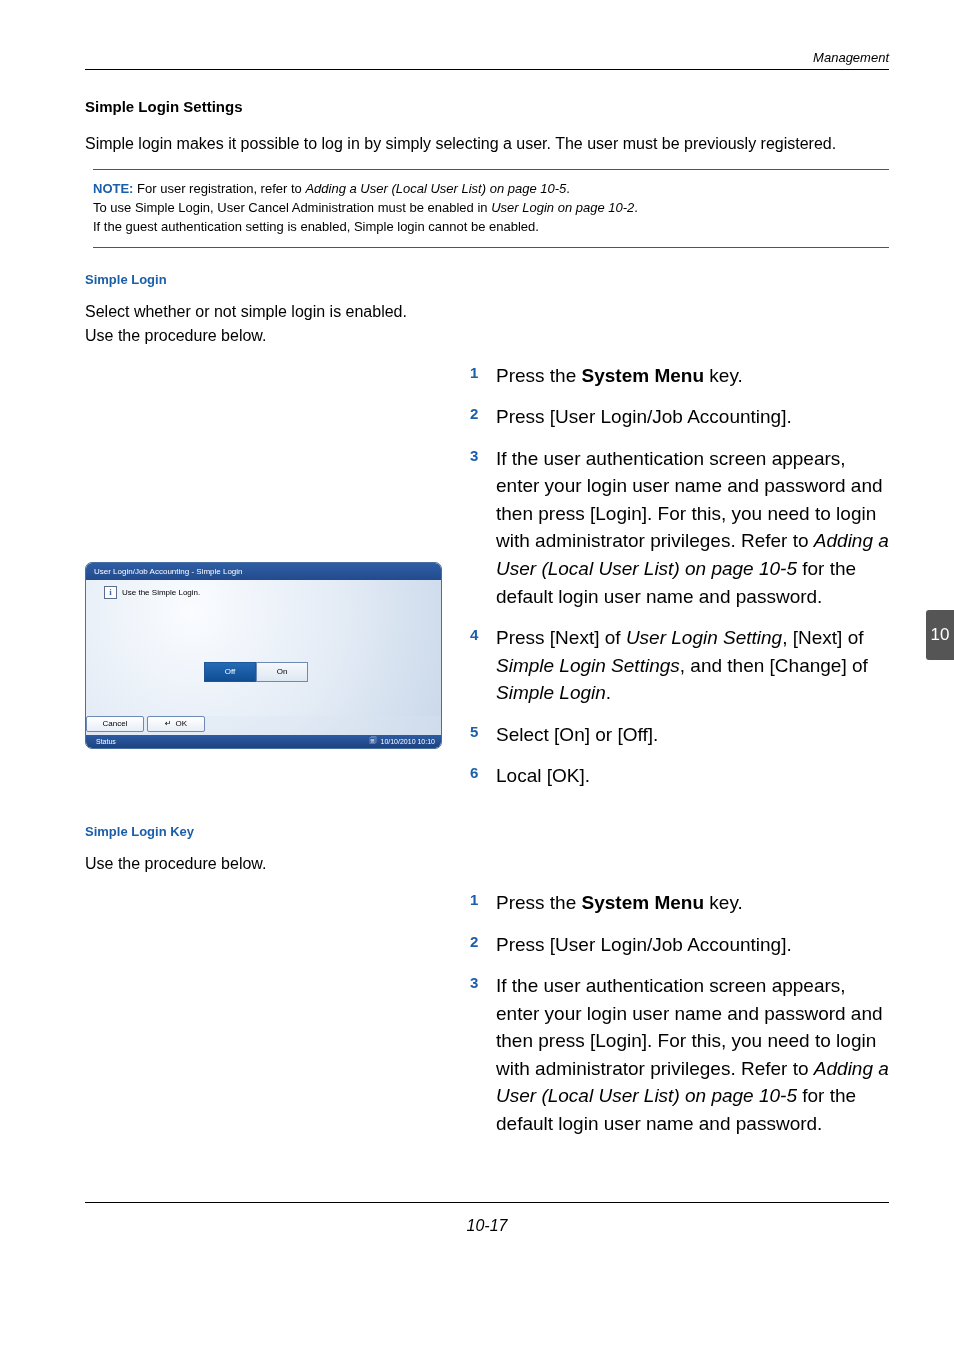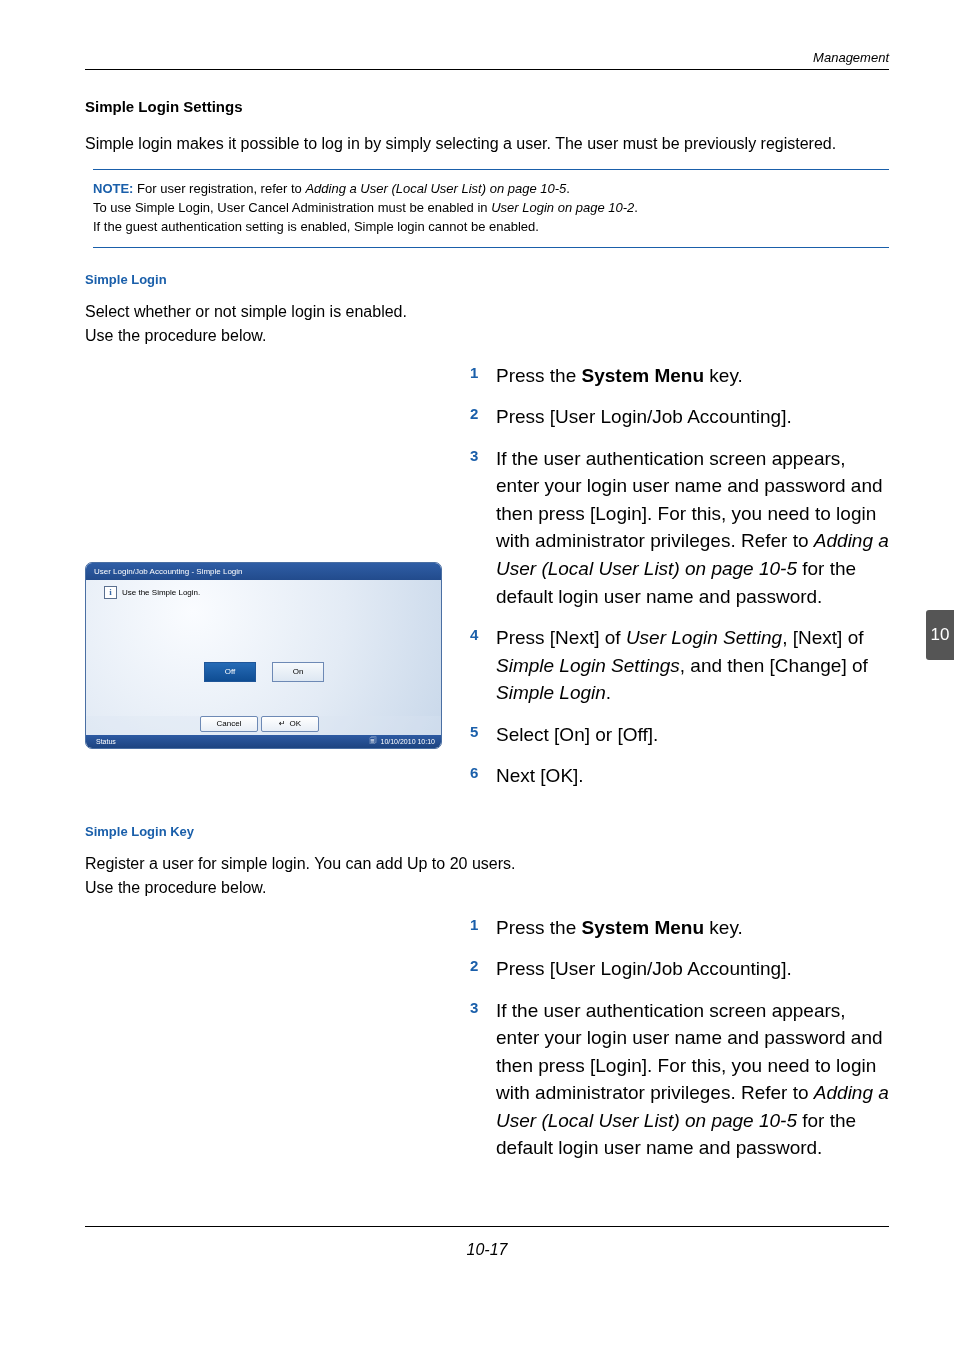--- a/index.html
+++ b/index.html
@@ -122,39 +122,39 @@
     width: 11px; height: 11px;
     border: 1px solid #5a6f8f;
     display: flex; align-items:center; justify-content:center;
     color: #3a6aa7; font-weight:bold; font-family:Georgia,serif;
     font-size:9px;
     background:#fff;
   }
   .toggle-row {
     position: absolute;
     left: 118px; top: 82px;
-    display:flex; gap:16px;
+    display:flex; gap:0;
   }
   .tg-btn {
     width: 50px; height: 18px;
     font-size: 8px;
     display:flex; align-items:center; justify-content:center;
     border: 1px solid #6d89b5;
     background: linear-gradient(#f6f9fc,#dde7f2);
   }
   .tg-btn.selected {
     background: linear-gradient(#266bb6,#0f4d93);
     color:#fff;
     border-color:#1f5699;
   }
   .dlg-footer {
     position:absolute;
     left:0; right:0; bottom:0;
     padding: 0 8px 3px 0;
-    display:flex; justify-content:center; gap:3px;
+    display:flex; justify-content:flex-start; gap:3px;
     background: rgba(220,230,242,.3);
   }
   .dlg-btn {
     width: 56px; height: 14px;
     border:1px solid #6d89b5; border-radius:2px;
     background: linear-gradient(#fff,#e8eef6);
     font-size:8px; display:flex; align-items:center; justify-content:center;
     gap:4px;
   }
   .statusbar {
@@ -260,28 +260,27 @@
           </li>
         <li>
             <div class="step-body">
           <span>Press [Next] of </span><span class="italic">User Login Setting</span><span>, [Next] of </span><span class="italic">Simple Login Settings</span><span>, and then [Change] of </span><span class="italic">Simple Login</span><span>.</span>
         </div>
           </li>
         <li>
             <div class="step-body">Select [On] or [Off].</div>
           </li>
         <li>
-            <div class="step-body">Next [OK].</div>
+            <div class="step-body">Local [OK].</div>
           </li>
       </ol>
     </div>
   </div>
 
   <h3 class="subhead" style="margin-top:20px">Simple Login Key</h3>
-  <p class="body" style="margin-bottom:2px">Register a user for simple login. You can add Up to 20 users.</p>
   <p class="body">Use the procedure below.</p>
 
   <div class="two-col">
     <div class="left-col"></div>
     <div class="right-col">
       <ol class="steps">
         <li>
             <div class="step-body">
           <span>Press the </span><span class="bold">System Menu</span><span> key.</span>
         </div>

